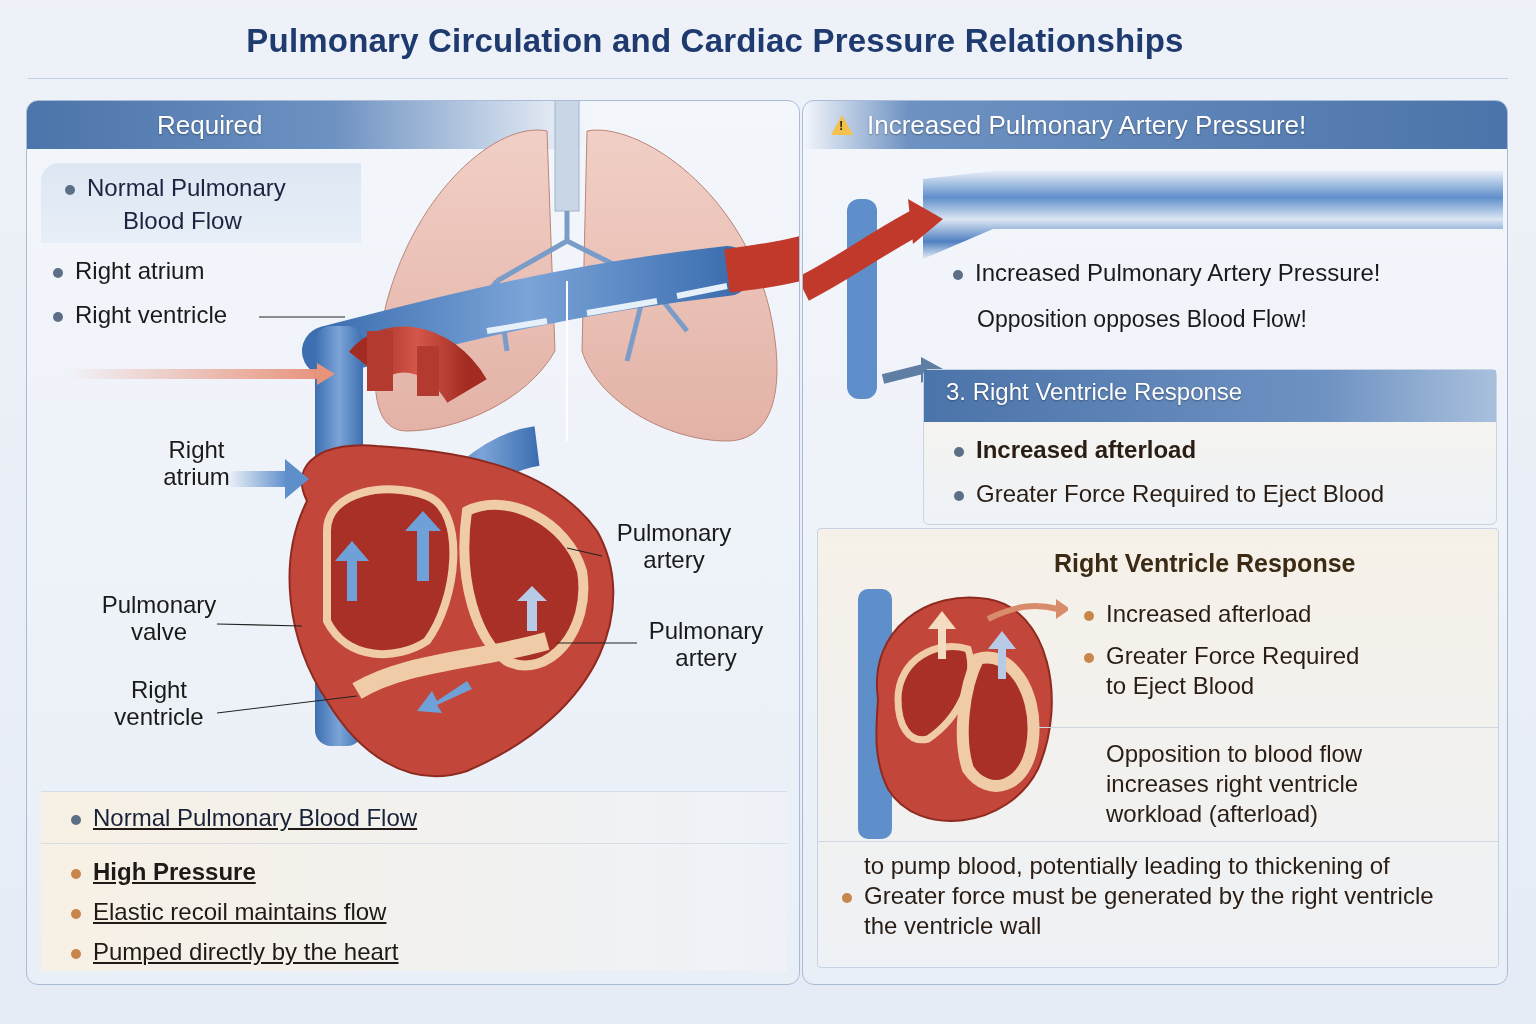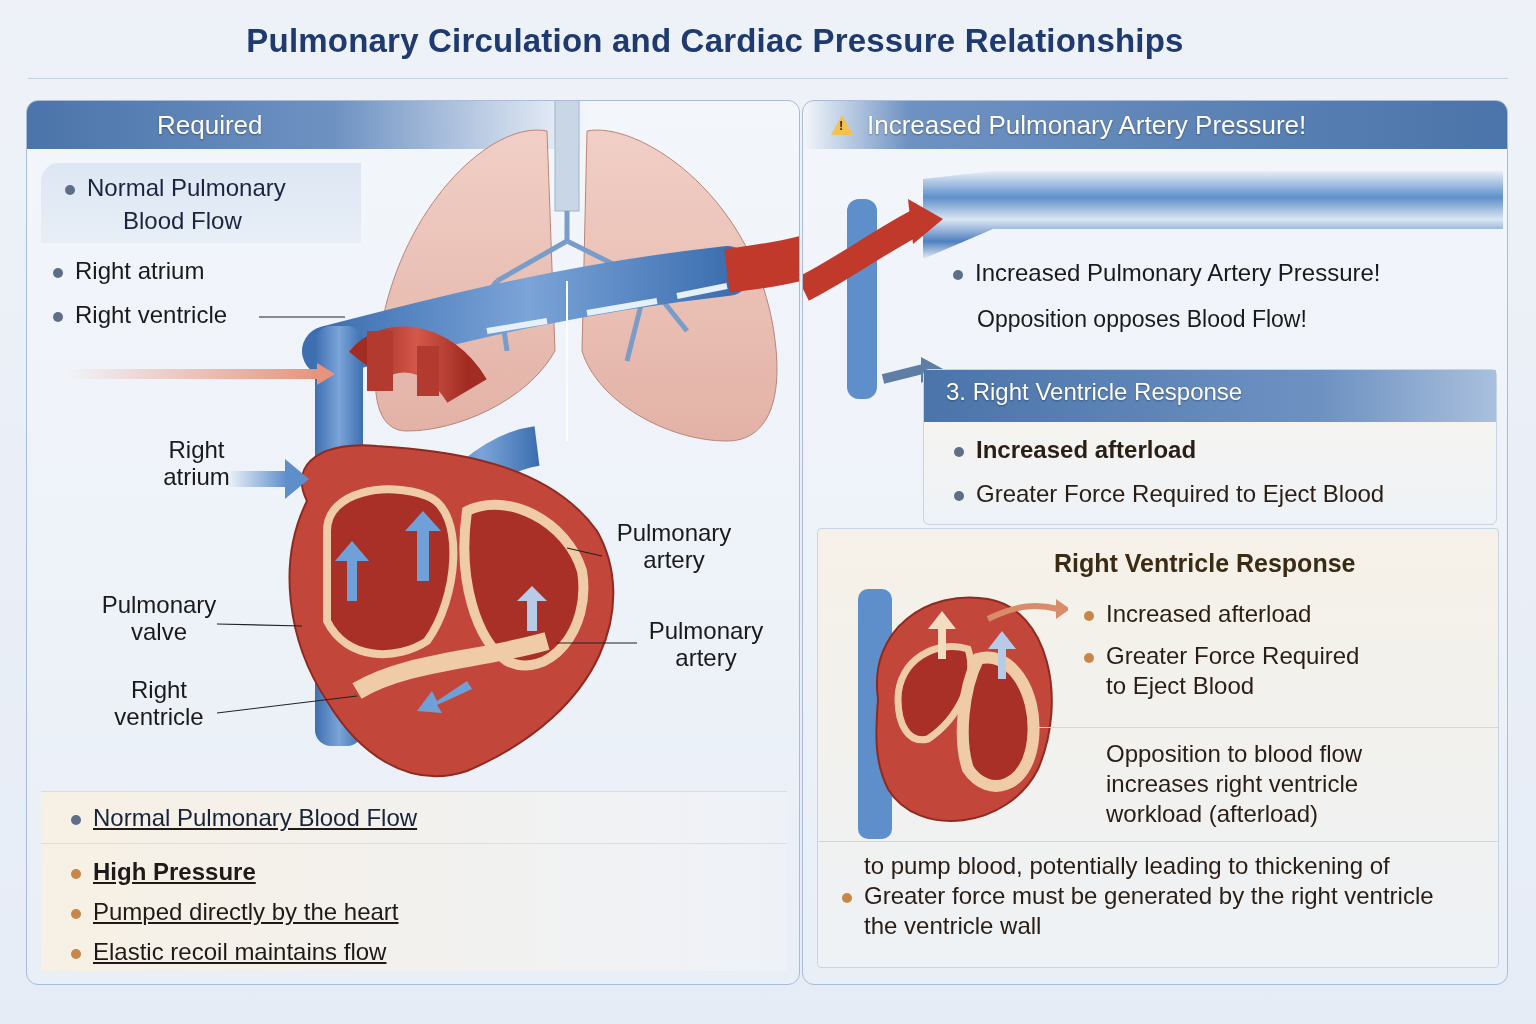--- a/index.html
+++ b/index.html
@@ -188,22 +188,22 @@
   </div>
   <div class="label lbl-c" style="left:604px;top:516px;width:150px;">
     <div>Pulmonary</div>
     <div>artery</div>
   </div>
 
   <div class="bottom-box">
     <div class="head"><span class="dot"></span><span>Normal Pulmonary Blood Flow</span></div>
     <div class="items">
       <div class="bold"><span class="dot tan"></span><span>High Pressure</span></div>
+      <div><span class="dot tan"></span><span>Elastic recoil maintains flow</span></div>
       <div><span class="dot tan"></span><span>Pumped directly by the heart</span></div>
-      <div><span class="dot tan"></span><span>Elastic recoil maintains flow</span></div>
     </div>
   </div>
 </div>
 
 <div class="panel" id="right-panel">
   <div class="hdr">
     <span class="warn-icon">
         <span>!</span>
       </span>
     <span>Increased Pulmonary Artery Pressure!</span>

